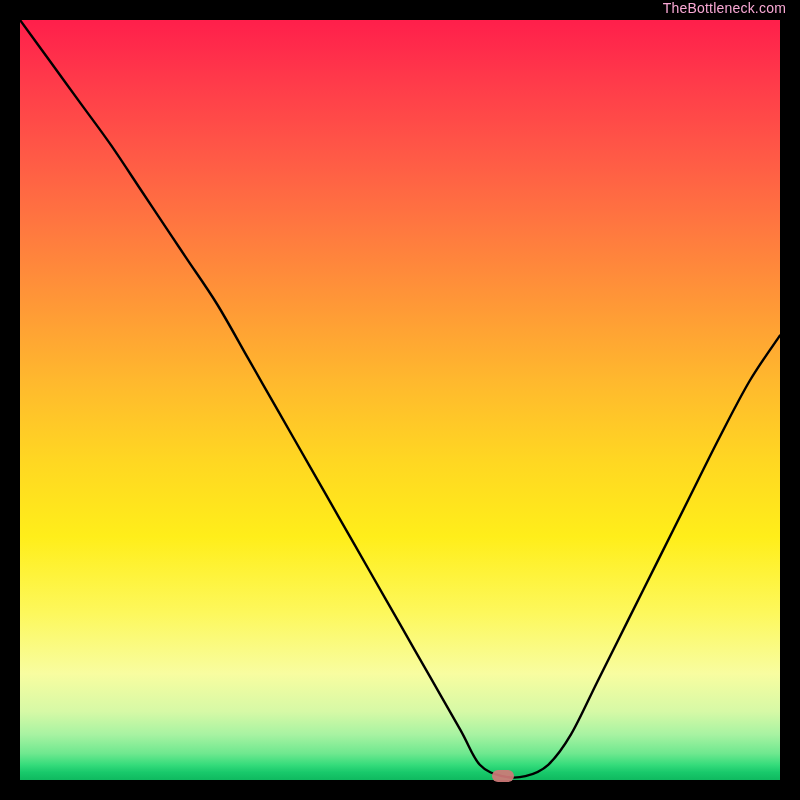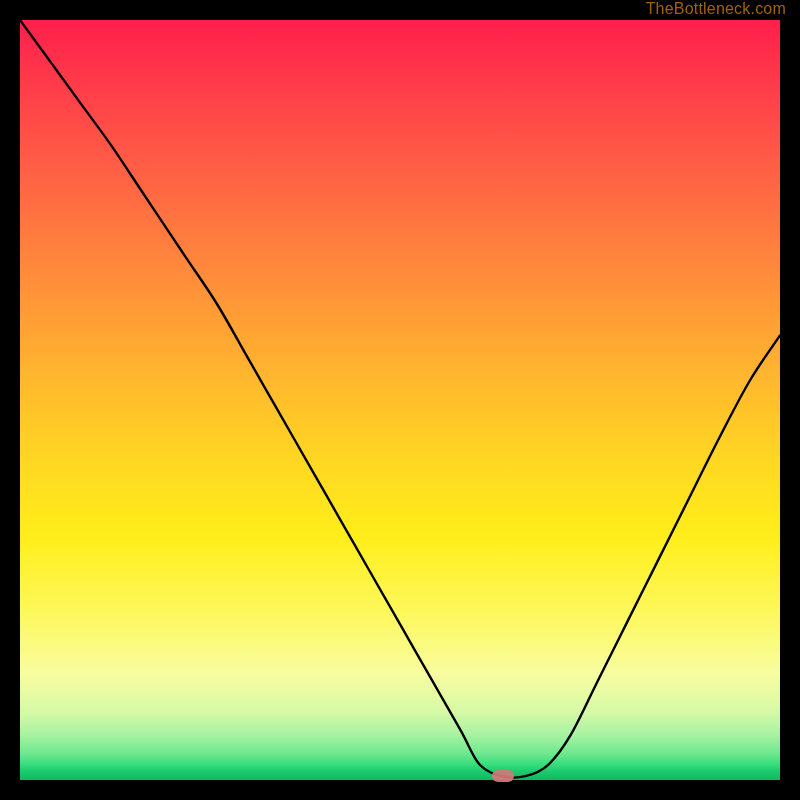--- a/index.html
+++ b/index.html
@@ -49,23 +49,23 @@
     position: absolute;
     left: 0;
     top: 0;
     width: 760px;
     height: 760px;
   }
   .watermark {
     position: absolute;
     top: 0px;
     right: 14px;
-    color: #a16207;
+    color: #f9a8d4;
     font-family: Verdana, Geneva, sans-serif;
-    font-size: 16px;
+    font-size: 14px;
     letter-spacing: 0.2px;
     user-select: none;
   }
   .marker {
     position: absolute;
     width: 22px;
     height: 12px;
     border-radius: 6px;
     background: #d07a78;
     transform: translate(-50%, -50%);

